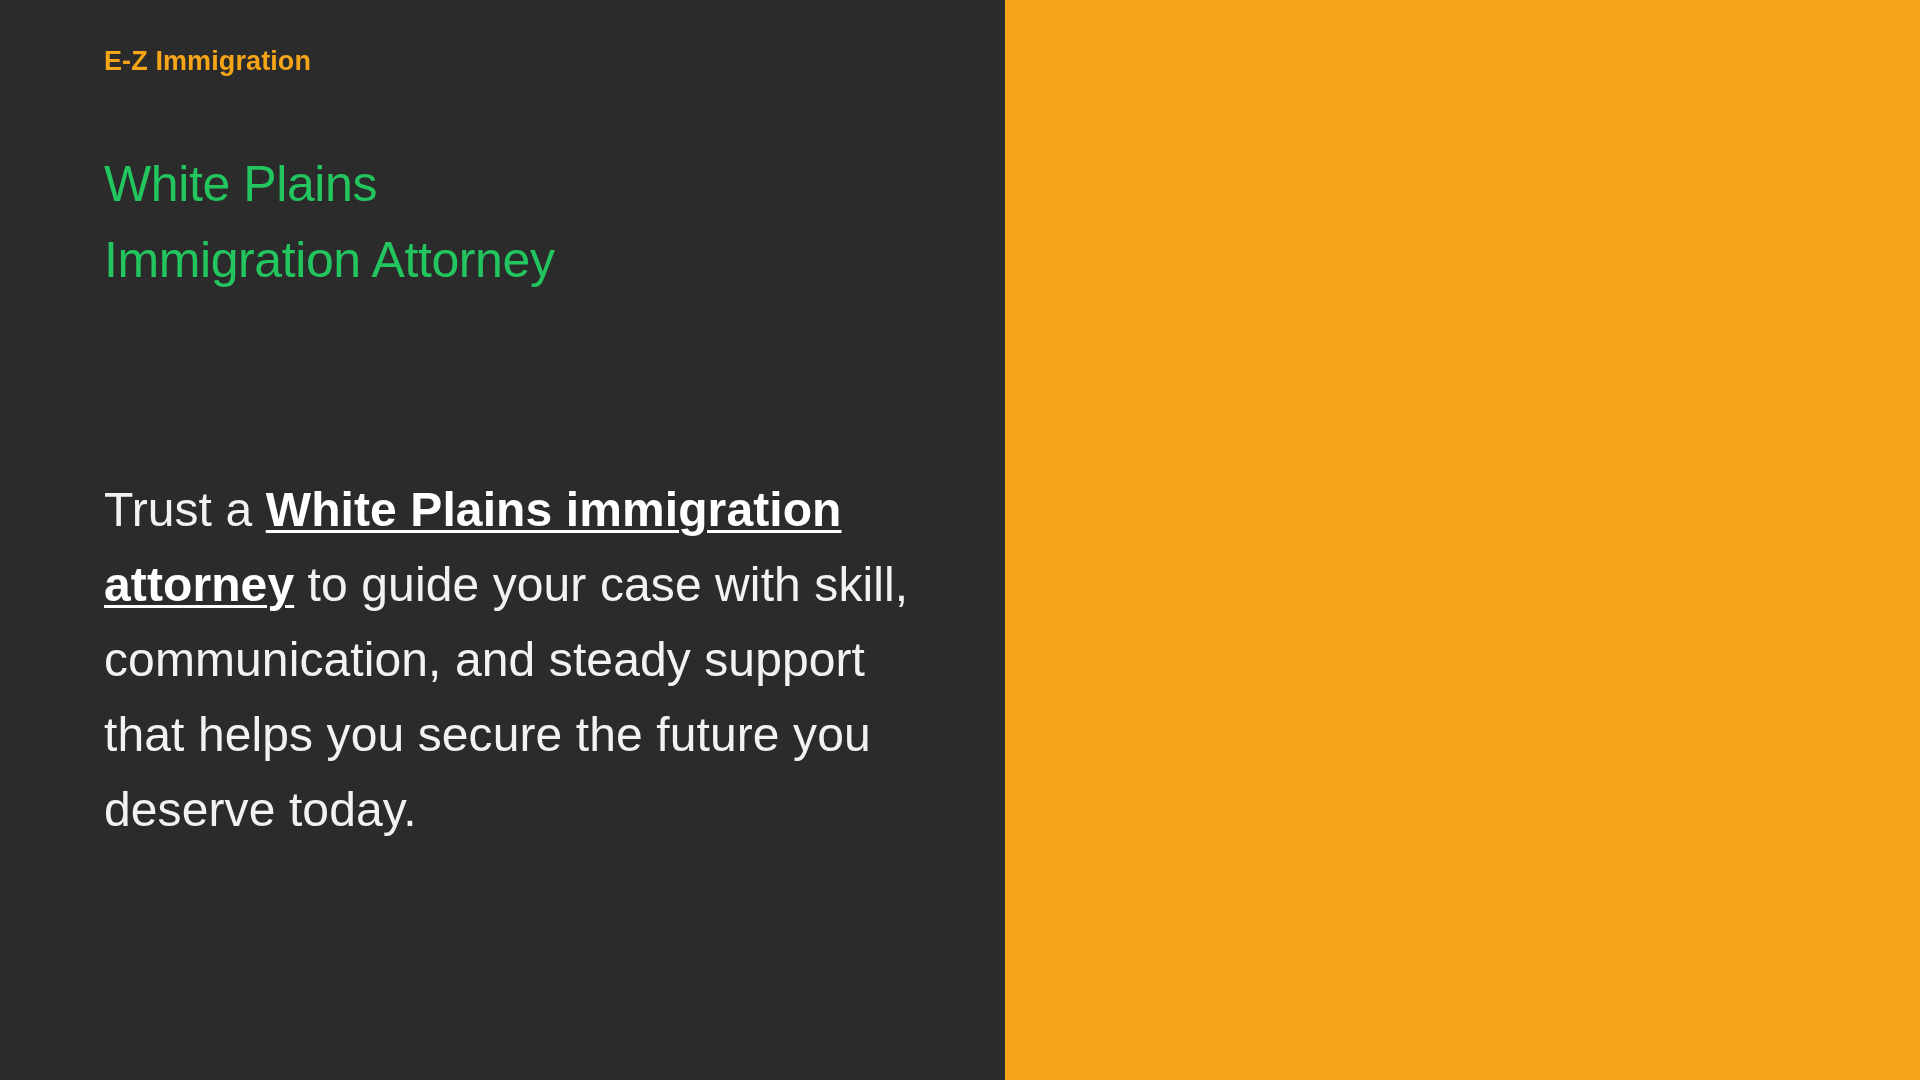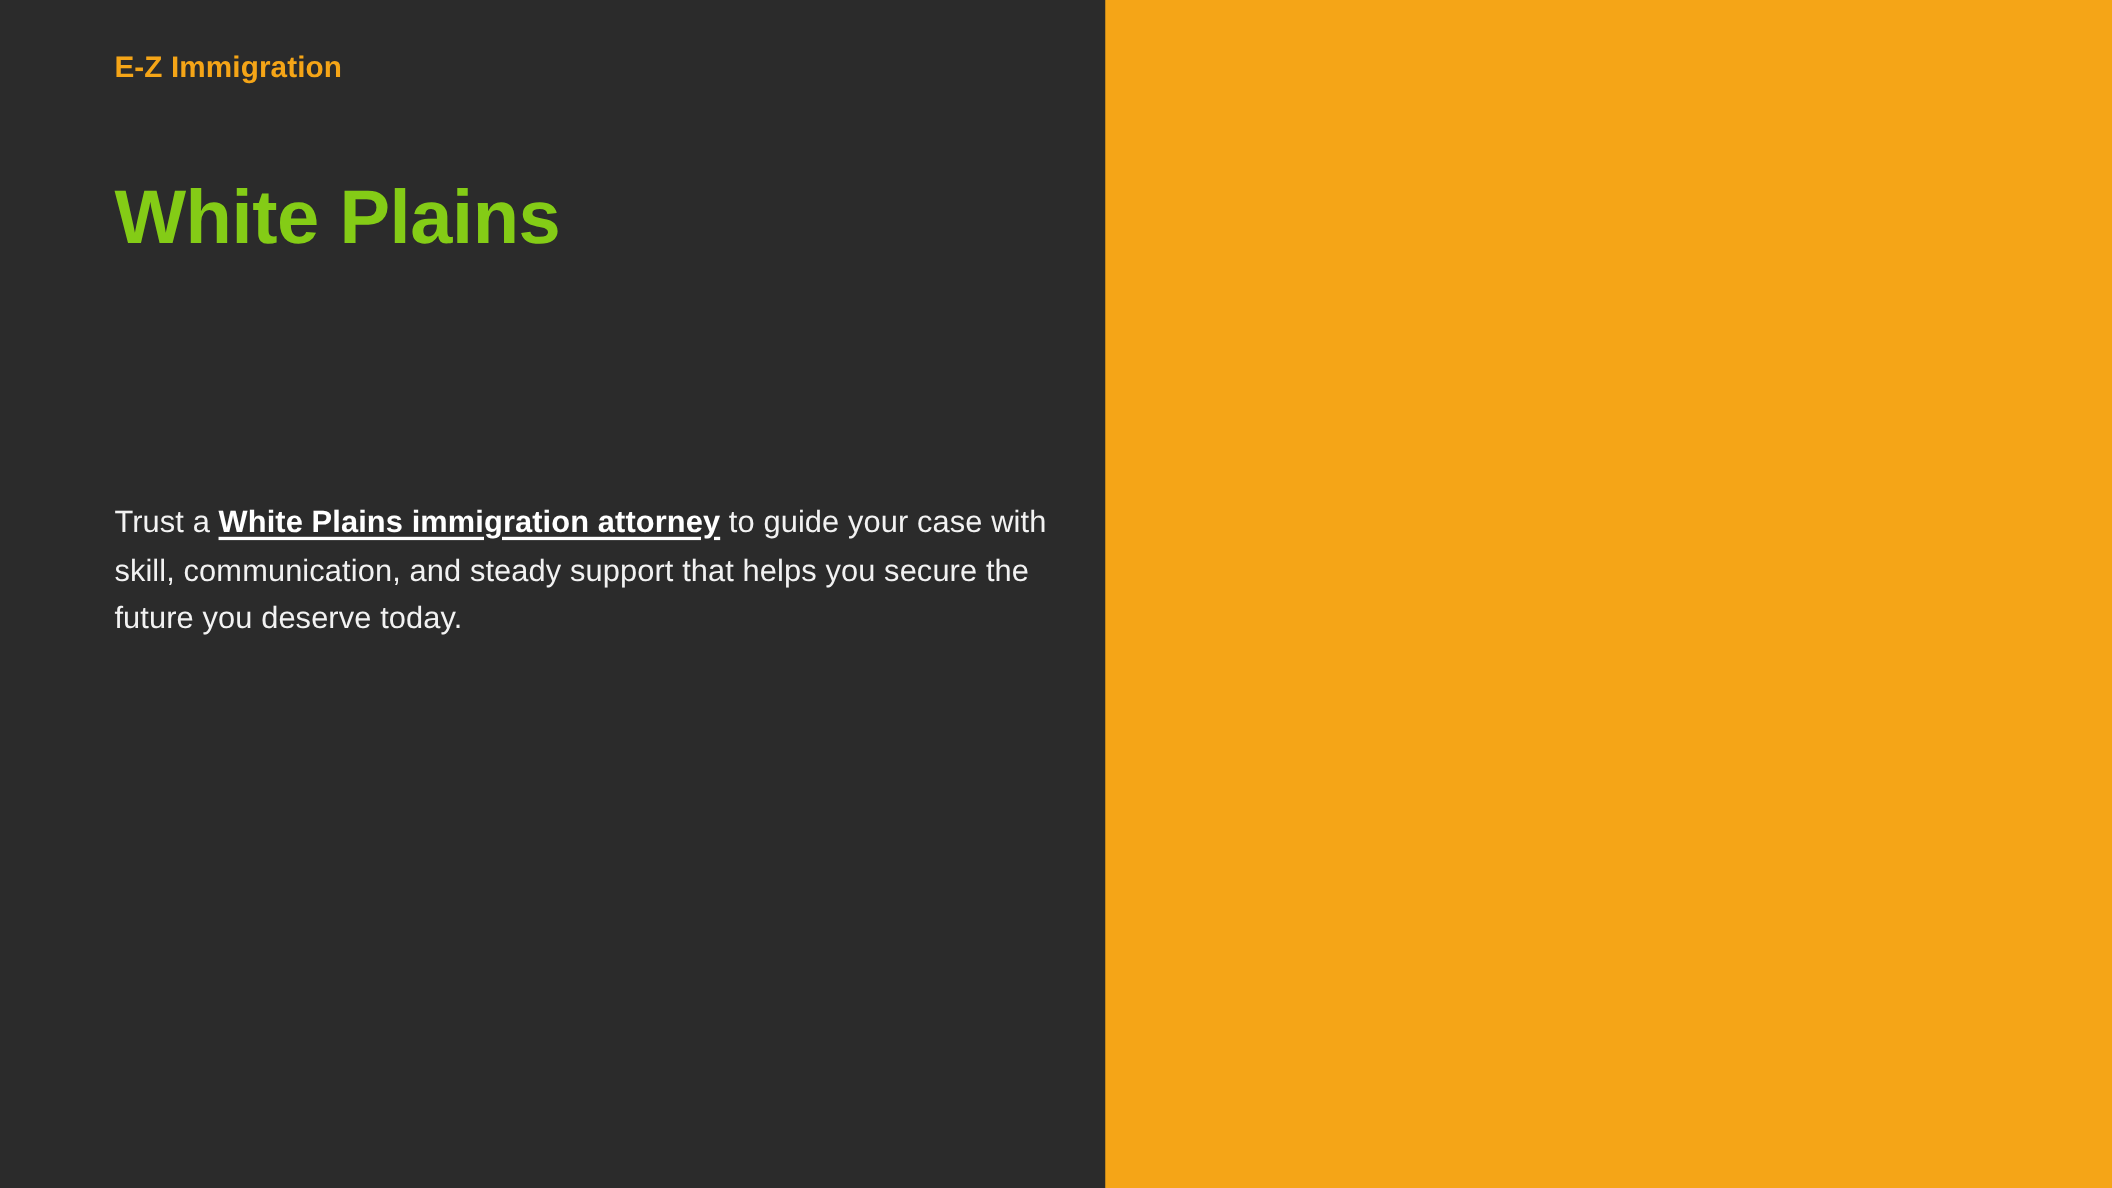--- a/index.html
+++ b/index.html
@@ -21,47 +21,48 @@
   }
 
   
   .brand{
     position:absolute;left:104px;top:46px;
     font-size:27px;font-weight:bold;letter-spacing:.1px;
     color:#F5A517;white-space:nowrap;
   }
   .headline{
     position:absolute;left:104px;top:146px;width:860px;
-    font-size:69px;font-weight:bold;line-height:1.52;
-    color:#84cc16;letter-spacing:-0.4px;
+    font-size:50px;font-weight:normal;line-height:1.52;
+    color:#22c55e;letter-spacing:-0.4px;
   }
   .headline .hl-line{display:block;}
 
   .body-copy{
     position:absolute;left:104px;top:425px;width:850px;
-    font-size:28px;font-weight:normal;line-height:1.56;
+    font-size:48px;font-weight:normal;line-height:1.56;
     color:#f2f2f2;letter-spacing:.1px;
   }
   .body-copy .kw{
     font-weight:bold;text-decoration:underline;
     text-underline-offset:4px;text-decoration-thickness:3px;
     color:#ffffff;
   }
 </style>
 </head>
 <body>
 
 <div class="slide">
 
   <div class="left-panel">
 
     <div class="brand">E-Z Immigration</div>
 
     <div class="headline">
       <span class="hl-line">White Plains</span>
+      <span class="hl-line">Immigration Attorney</span>
     </div>
 
     <p class="body-copy"><span>Trust a </span><span class="kw">White Plains immigration attorney</span><span> to guide your case with skill, communication, and steady support that helps you secure the future you deserve today.</span></p>
   </div>
 
   <div class="right-panel">
 
     
   </div>
 </div>

